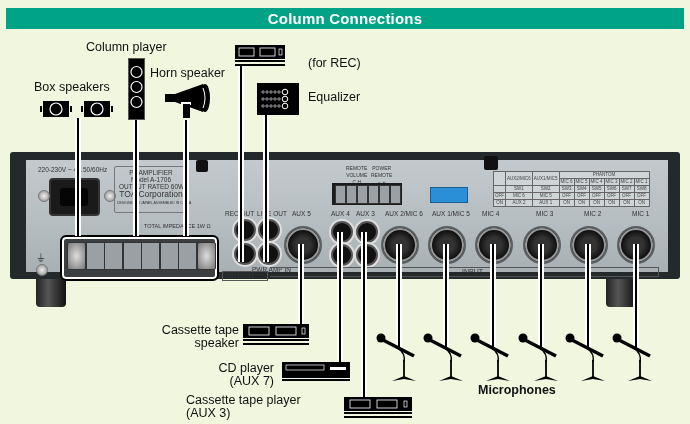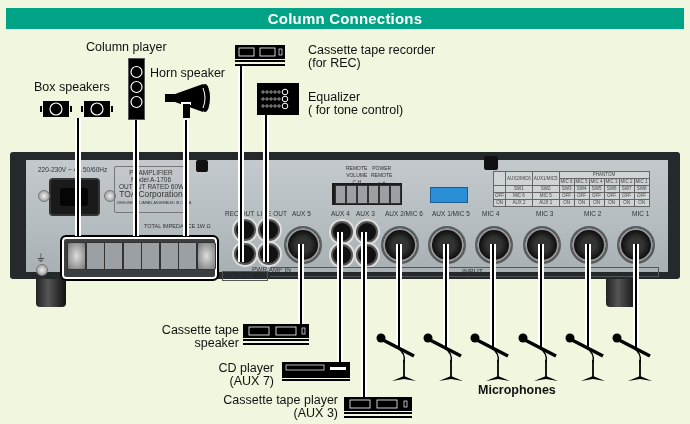--- a/index.html
+++ b/index.html
@@ -229,21 +229,21 @@
     </svg></div>
 
 <div class="abs" style="left:235px;top:45px;"><svg width="50" height="22">
       <rect x="0" y="0" width="50" height="14" fill="#000"></rect>
       <rect x="4" y="3" width="15" height="8" fill="none" stroke="#fff" stroke-width="0.8"></rect>
       <rect x="25" y="3" width="15" height="8" fill="none" stroke="#fff" stroke-width="0.8"></rect>
       <rect x="44" y="4" width="3" height="6" fill="none" stroke="#fff" stroke-width="0.7"></rect>
       <rect x="0" y="15" width="50" height="2" fill="#000"></rect>
       <rect x="0" y="19" width="50" height="2" fill="#000"></rect>
     </svg></div>
-<div class="lbl" style="left:308px;top:44px;"><span>Cassette tape recorder</span><br><span>(for REC)</span></div>
+<div class="lbl" style="left:308px;top:44px;"><br><span>(for REC)</span></div>
 
 <div class="abs" style="left:257px;top:83px;"><svg width="42" height="32">
       <rect width="42" height="32" fill="#000"></rect>
       <g fill="none" stroke="#fff" stroke-width="0.6">
         <circle cx="6" cy="9" r="1.2"></circle>
         <circle cx="10" cy="9" r="1.2"></circle>
         <circle cx="14" cy="9" r="1.2"></circle>
         <circle cx="18" cy="9" r="1.2"></circle>
         <circle cx="22" cy="9" r="1.2"></circle>
         <circle cx="6" cy="16" r="1.2"></circle>
@@ -254,41 +254,41 @@
         <circle cx="6" cy="23" r="1.2"></circle>
         <circle cx="10" cy="23" r="1.2"></circle>
         <circle cx="14" cy="23" r="1.2"></circle>
         <circle cx="18" cy="23" r="1.2"></circle>
         <circle cx="22" cy="23" r="1.2"></circle>
         <circle cx="28" cy="9" r="2.8" stroke-width="1"></circle>
         <circle cx="28" cy="16" r="2.8" stroke-width="1"></circle>
         <circle cx="28" cy="23" r="2.8" stroke-width="1"></circle>
       </g>
     </svg></div>
-<div class="lbl" style="left:308px;top:91px;"><span>Equalizer</span><br><span>( for tone control)</span></div>
+<div class="lbl" style="left:308px;top:91px;"><span>Equalizer</span><br></div>
 
 <div class="lbl" style="left:153px;top:324px;text-align:right;width:86px;"><span>Cassette tape</span><br><span>speaker</span></div>
 <div class="abs" style="left:243px;top:324px;"><svg width="70" height="22">
       <rect x="0" y="0" width="66" height="14" fill="#000"></rect>
       <rect x="6" y="3" width="20" height="8" fill="none" stroke="#fff" stroke-width="0.8"></rect>
       <rect x="33" y="3" width="20" height="8" fill="none" stroke="#fff" stroke-width="0.8"></rect>
       <rect x="59" y="4" width="3" height="6" fill="none" stroke="#fff" stroke-width="0.7"></rect>
       <rect x="0" y="15" width="66" height="2" fill="#000"></rect>
       <rect x="0" y="19" width="66" height="2" fill="#000"></rect>
     </svg></div>
 
 <div class="lbl" style="left:212px;top:362px;text-align:right;width:62px;"><span>CD player</span><br><span>(AUX 7)</span></div>
 <div class="abs" style="left:282px;top:362px;"><svg width="70" height="20">
       <rect x="0" y="0" width="68" height="16" fill="#000"></rect>
       <rect x="4" y="3" width="38" height="5" fill="none" stroke="#fff" stroke-width="0.7"></rect>
       <rect x="48" y="5" width="16" height="3" fill="#fff"></rect>
       <rect x="0" y="17" width="68" height="2" fill="#000"></rect>
     </svg></div>
 
-<div class="lbl" style="left:186px;top:394px;text-align:right;width:152px;"><span>Cassette tape player</span><br><span>(AUX 3)</span></div>
+<div class="lbl" style="left:186px;top:394px;text-align:left;width:152px;"><span>Cassette tape player</span><br><span>(AUX 3)</span></div>
 <div class="abs" style="left:344px;top:397px;"><svg width="70" height="22">
       <rect x="0" y="0" width="68" height="14" fill="#000"></rect>
       <rect x="6" y="3" width="20" height="8" fill="none" stroke="#fff" stroke-width="0.8"></rect>
       <rect x="33" y="3" width="20" height="8" fill="none" stroke="#fff" stroke-width="0.8"></rect>
       <rect x="60" y="4" width="3" height="6" fill="none" stroke="#fff" stroke-width="0.7"></rect>
       <rect x="0" y="15" width="68" height="2" fill="#000"></rect>
       <rect x="0" y="19" width="68" height="2" fill="#000"></rect>
     </svg></div>
 
 <div id="mics">

